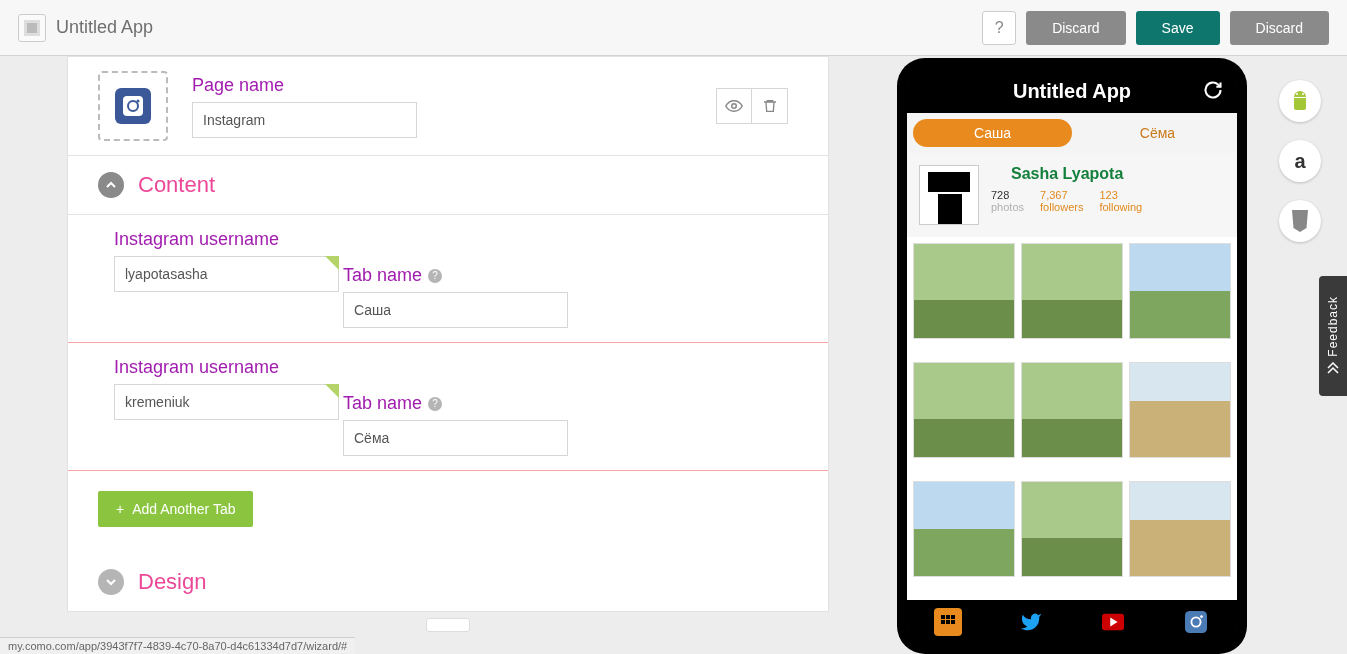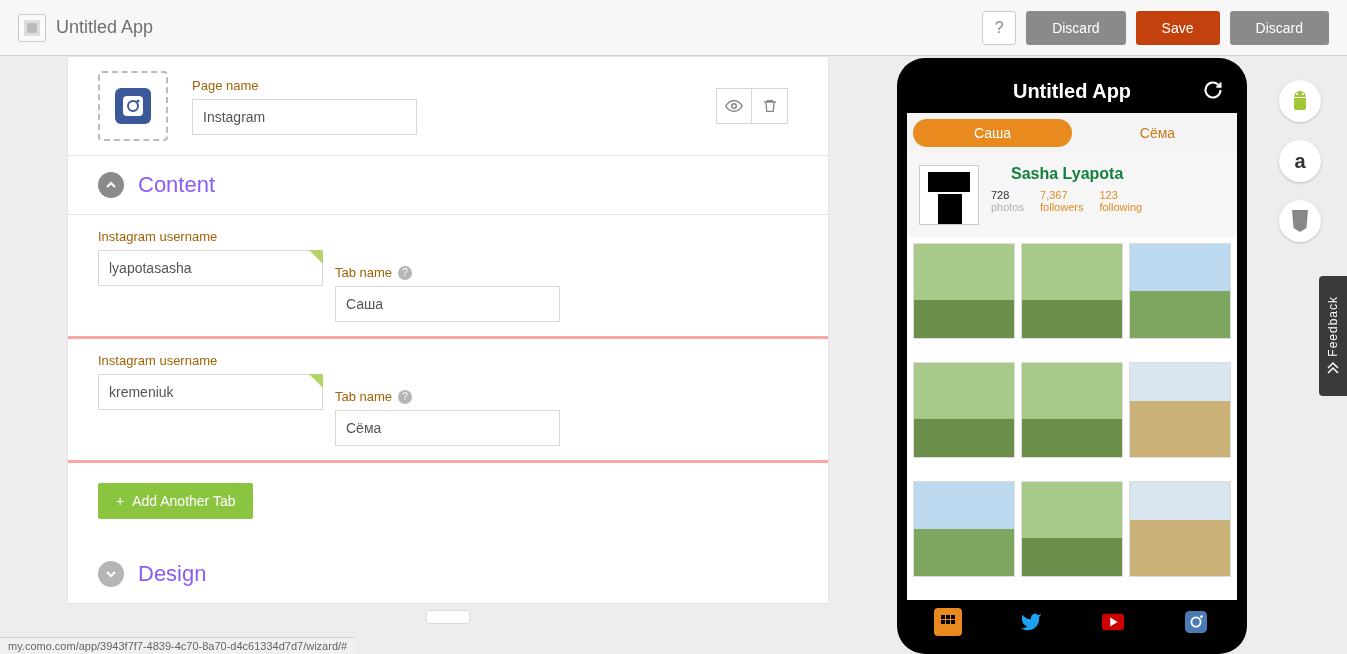--- a/index.html
+++ b/index.html
@@ -6,44 +6,44 @@
 body { background: #ededed; width: 1347px; height: 654px; overflow: hidden; position: relative; }
 
 
 .top-header { height: 56px; background: #f7f7f7; border-bottom: 1px solid #d4d4d4; display: flex; align-items: center; padding: 0 18px; }
 .app-icon-small { width: 28px; height: 28px; border: 1px solid #ccc; background: #fafafa; border-radius: 3px; margin-right: 10px; display:flex; align-items:center; justify-content:center; }
 .app-title { color: #6f6f6f; font-size: 18px; font-weight: 300; flex: 1; }
 .hdr-buttons { display: flex; gap: 10px; align-items: center; }
 .btn-q { width: 34px; height: 34px; border: 1px solid #ccc; background: #fff; color: #888; border-radius: 3px; font-size: 16px; display:flex;align-items:center;justify-content:center; }
 .btn { height: 34px; padding: 0 26px; border: none; border-radius: 3px; color: #fff; font-size: 14px; cursor: pointer; }
 .btn-discard { background: #8a8a8a; }
-.btn-save { background: #c2410c; }
+.btn-save { background: #0f766e; }
 .btn-continue { background: #8a8a8a; }
 
 
 .editor { position: absolute; left: 67px; top: 56px; width: 762px; }
 .card { background: #fff; border: 1px solid #e2e2e2; }
 .card-section { border-bottom: 1px solid #e4e4e4; padding: 14px 30px; }
 .page-row { display: flex; align-items: center; gap: 24px; position: relative; }
 .page-icon-box { width: 70px; height: 70px; border: 2px dashed #bbb; border-radius: 4px; display:flex; align-items:center; justify-content:center; flex-direction:column; }
 .page-icon-inner { width: 36px; height: 36px; background: #3b5998; border-radius: 6px; display:flex;align-items:center;justify-content:center; }
 .page-meta { flex:1; }
-.lbl { font-size: 13px; color: #a16207; margin-bottom: 6px; display:block; }
+.lbl { font-size: 18px; color: #a21caf; margin-bottom: 6px; display:block; }
 .txt-input { width: 225px; height: 36px; border: 1px solid #d7d7d7; padding: 0 10px; font-size: 14px; color: #555; }
 .row-actions { position:absolute; right:10px; top:50%; transform:translateY(-50%); display:flex; }
 .icon-btn { width: 36px; height: 36px; border: 1px solid #d7d7d7; background:#fff; color:#888; display:flex;align-items:center;justify-content:center; }
 .icon-btn + .icon-btn { border-left:none; }
 
 .section-header { display:flex; align-items:center; gap: 14px; padding: 16px 30px; border-bottom: 1px solid #e4e4e4; }
 .circ { width: 26px; height: 26px; border-radius: 50%; display:flex;align-items:center;justify-content:center; }
 .circ-open { background:#8a8a8a; color:#fff; }
 .circ-closed { background:#b5b5b5; color:#fff; }
-.section-title { font-size: 22px; color: #8b5cf6; font-weight: 300; }
-
-.content-row { display:flex; gap: 12px; padding: 14px 30px; border-bottom:3px solid #fca5a5; position:relative; }
+.section-title { font-size: 22px; color: #ec4899; font-weight: 300; }
+
+.content-row { display:flex; gap: 4px; padding: 14px 46px; border-bottom:1px solid #fca5a5; position:relative; }
 .fld { display:flex; flex-direction:column; }
 .fld-label-row { display:flex; align-items:center; gap:6px; margin-bottom:6px;margin-top:36px;}
 .corner-input { position: relative; }
 .corner-input::after { content:""; position:absolute; top:0; right:0; border-style:solid; border-width:0 14px 14px 0; border-color: transparent #b4d46a transparent transparent; }
 .help-dot { width:14px;height:14px;border-radius:50%;background:#b5b5b5;color:#fff;font-size:10px;display:inline-flex;align-items:center;justify-content:center;}
 .add-tab-row { padding: 20px 30px 26px; }
 .btn-add { background:#8bc53f; color:#fff; border:none; height:36px; padding:0 18px; font-size:14px; border-radius:2px; display:inline-flex;align-items:center;gap:8px;}
 
 .toggle-bar { width: 44px; height: 14px; background:#fff; border:1px solid #ddd; border-radius:3px; margin: 6px auto 0; display:block;}
 

